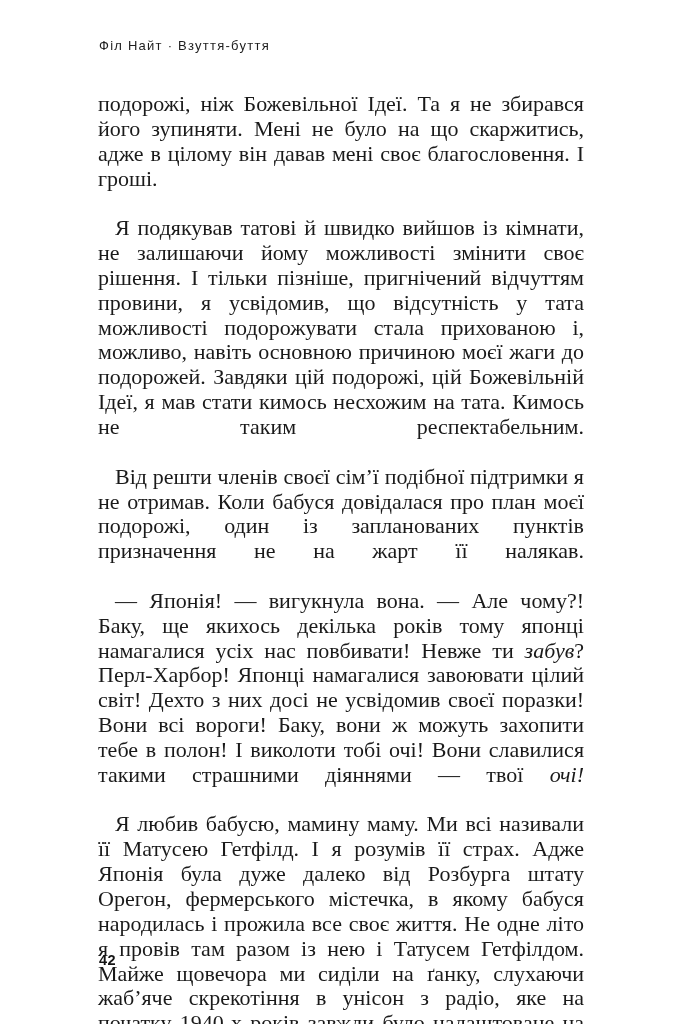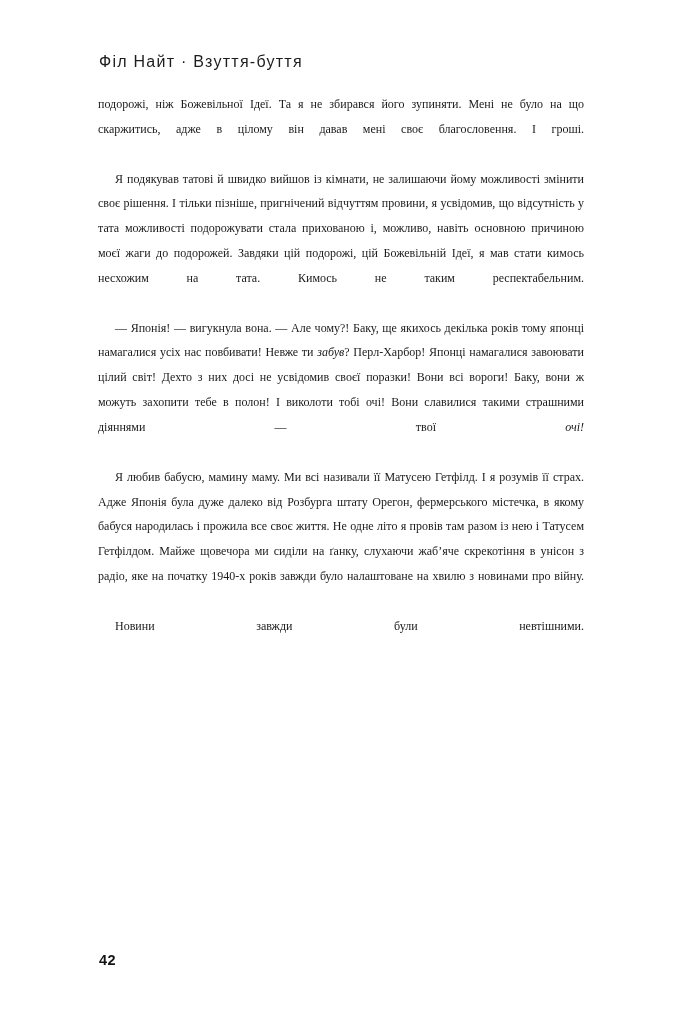--- a/index.html
+++ b/index.html
@@ -21,42 +21,42 @@
     left: 0; top: 0;
     width: 682px;
     height: 1024px;
     box-sizing: border-box;
   }
 
   
   .running-head {
     position: absolute;
     left: 99px;
-    top: 53px;
+    top: 38px;
     font-family: "Liberation Sans", "DejaVu Sans", sans-serif;
-    font-size: 16px;
+    font-size: 13px;
     letter-spacing: 1.25px;
     color: #1d1d1d;
     white-space: nowrap;
     text-align: center;
   }
 
   
   .textblock {
     position: absolute;
     left: 98px;
     top: 92px;
     width: 486px;
   }
 
   p.para {
     margin: 0;
     text-align: justify;
     text-justify: inter-word;
-    font-size: 12px;
+    font-size: 22px;
     line-height: 24.85px;
     text-indent: 0;
     hyphens: manual;
     word-spacing: 0.1px;
   }
   p.indent {
     text-indent: 17px;
   }
   
   p.para:after {
@@ -87,20 +87,21 @@
   <div class="running-head">Філ Найт · Взуття-буття</div>
 
   <div class="textblock">
 
     <p class="para">подорожі, ніж Божевільної Ідеї. Та я не збирався його зупиняти. Мені не було на що скаржитись, адже в цілому він давав мені своє благословення. І гроші.</p>
 
 
     <p class="para indent">Я подякував татові й швидко вийшов із кімнати, не залишаючи йому можливості змінити своє рішення. І тільки пізніше, пригнічений відчуттям провини, я усвідомив, що відсутність у тата можливості подорожувати стала прихованою і, можливо, навіть основною причиною моєї жаги до подорожей. Завдяки цій подорожі, цій Божевільній Ідеї, я мав стати кимось несхожим на тата. Кимось не таким респектабельним.</p>
 
 
+    <p class="para indent">Від решти членів своєї сім’ї подібної підтримки я не отримав. Коли бабуся довідалася про план моєї подорожі, один із запланованих пунктів призначення не на жарт її налякав.</p>
 
     <p class="para indent"><span>— Японія! — вигукнула вона. — Але чому?! Баку, ще якихось декілька років тому японці намагалися усіх нас повбивати! Невже ти </span><i>забув</i><span>? Перл-Харбор! Японці намагалися завоювати цілий світ! Дехто з них досі не усвідомив своєї поразки! Вони всі вороги! Баку, вони ж можуть захопити тебе в полон! І виколоти тобі очі! Вони славилися такими страшними діяннями — твої </span><i>очі!</i></p>
 
     <p class="para indent">Я любив бабусю, мамину маму. Ми всі називали її Матусею Гетфілд. І я розумів її страх. Адже Японія була дуже далеко від Розбурга штату Орегон, фермерського містечка, в якому бабуся народилась і прожила все своє життя. Не одне літо я провів там разом із нею і Татусем Гетфілдом. Майже щовечора ми сиділи на ґанку, слухаючи жаб’яче скрекотіння в унісон з радіо, яке на початку 1940-х років завжди було налаштоване на хвилю з новинами про війну.</p>
 
     <p class="para indent">Новини завжди були невтішними.</p>
 
   </div>
 
   <div class="folio">42</div>

